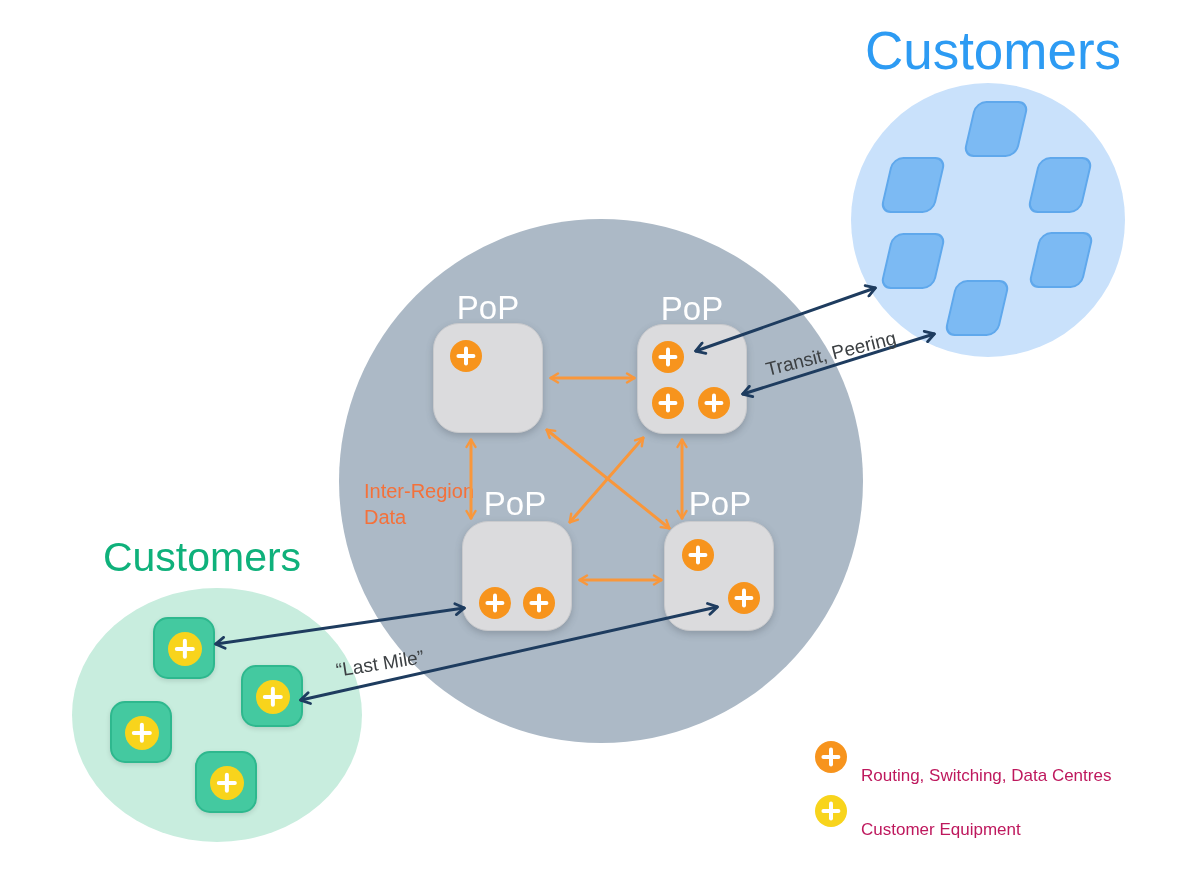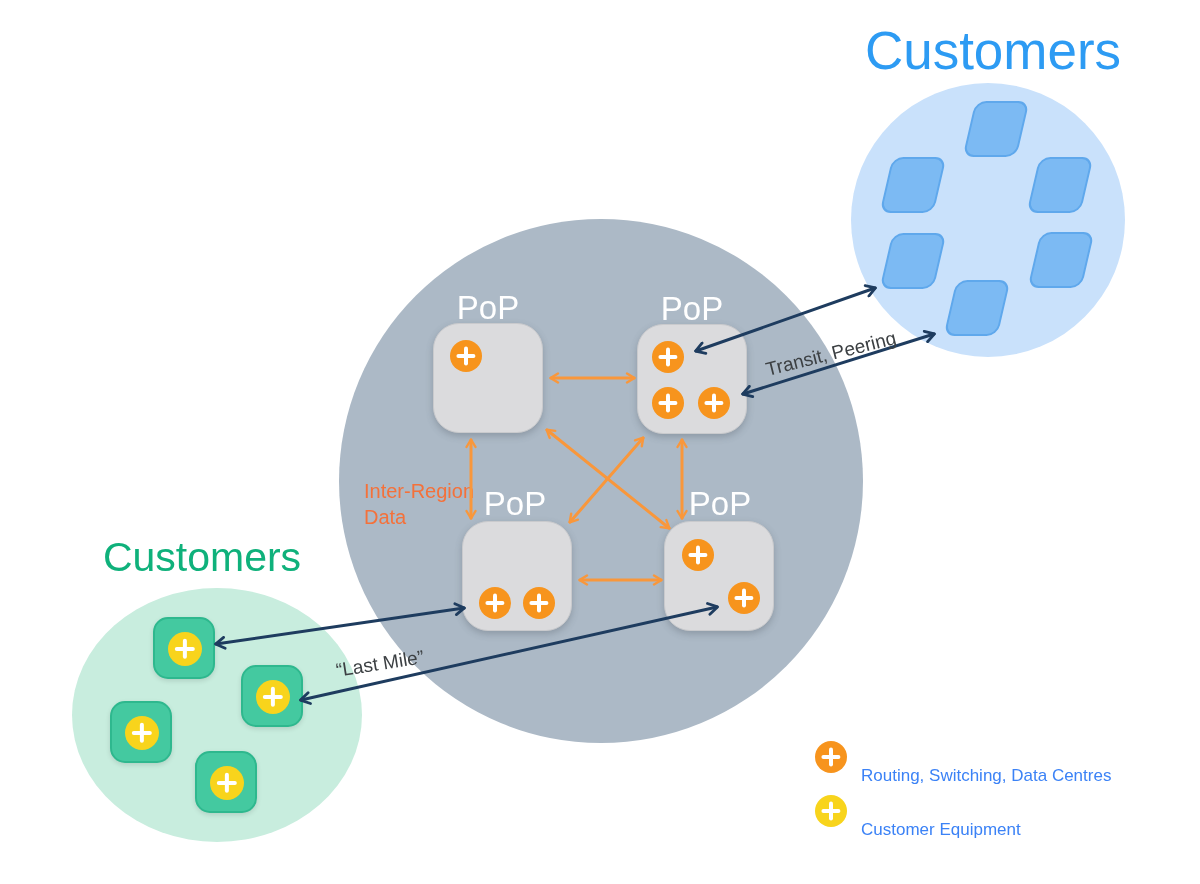--- a/index.html
+++ b/index.html
@@ -66,21 +66,21 @@
   }
   .rot-label{
     position:absolute;font-size:19px;color:#3c4043;white-space:nowrap;text-align:center;
   }
   .transit-label{left:751px;top:343px;width:160px;transform:rotate(-14deg);}
   .lastmile-label{left:325px;top:653px;width:110px;transform:rotate(-9deg);}
 
   
   .legend-row{position:absolute;display:flex;align-items:center;gap:14px;}
   .legend-row .plus{position:relative;flex:0 0 auto;}
-  .legend-text{font-size:17px;color:#3b82f6;white-space:nowrap;margin-top:38px;}
+  .legend-text{font-size:17px;color:#be185d;white-space:nowrap;margin-top:38px;}
 
   
   svg.arrows{position:absolute;left:0;top:0;z-index:60;pointer-events:none;}
   .z10{z-index:10}.z20{z-index:20}.z30{z-index:30}.z40{z-index:40}.z70{z-index:70}
 </style>
 </head>
 <body>
 
 <div class="stage">
 

